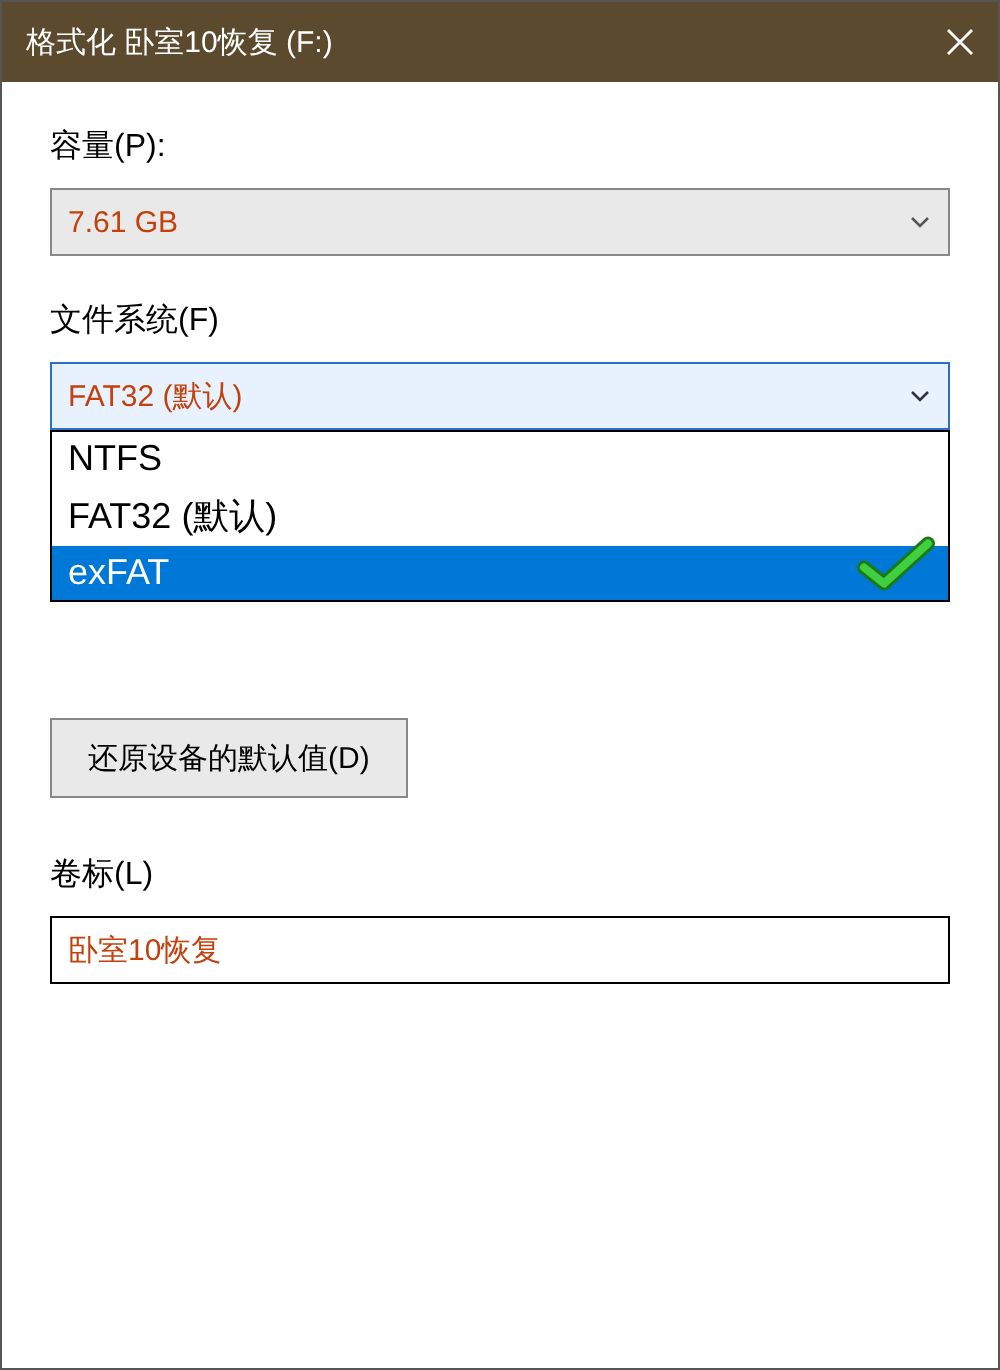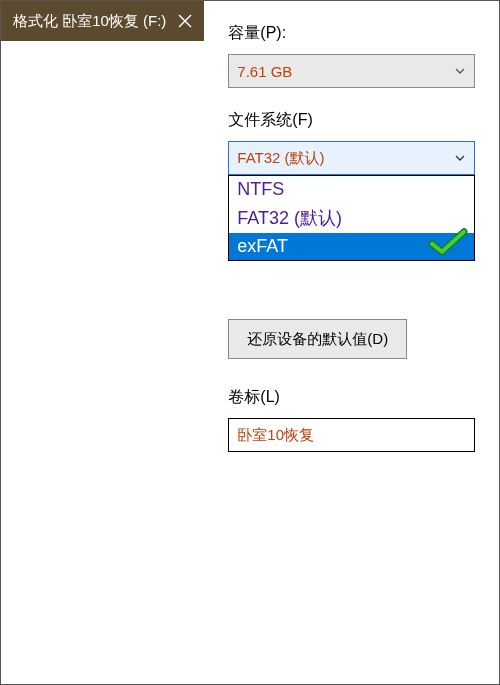--- a/index.html
+++ b/index.html
@@ -10,21 +10,21 @@
     width: 500px;
     height: 685px;
     overflow: hidden;
   }
   .window {
     width: 500px;
     height: 685px;
     border: 1px solid #555;
     background: #fff;
     display: flex;
-    flex-direction: row;
+    flex-direction: column;
   }
   .titlebar {
     height: 40px;
     background: #5b4a2e;
     color: #fff;
     display: flex;
     align-items: center;
     padding: 0 12px;
     font-size: 15px;
     flex-shrink: 0;
@@ -82,21 +82,21 @@
     top: 34px;
     left: 0;
     right: 0;
     background: #fff;
     border: 1px solid #000;
     z-index: 20;
   }
   .dropdown-list .opt {
     padding: 3px 8px;
     font-size: 18px;
-    color: #4c1d95;
+    color: #000000;
     cursor: pointer;
   }
   .dropdown-list .opt.sel {
     background: #0078d7;
     color: #fff;
     position: relative;
   }
   .green-check {
     position: absolute;
     right: 6px;

